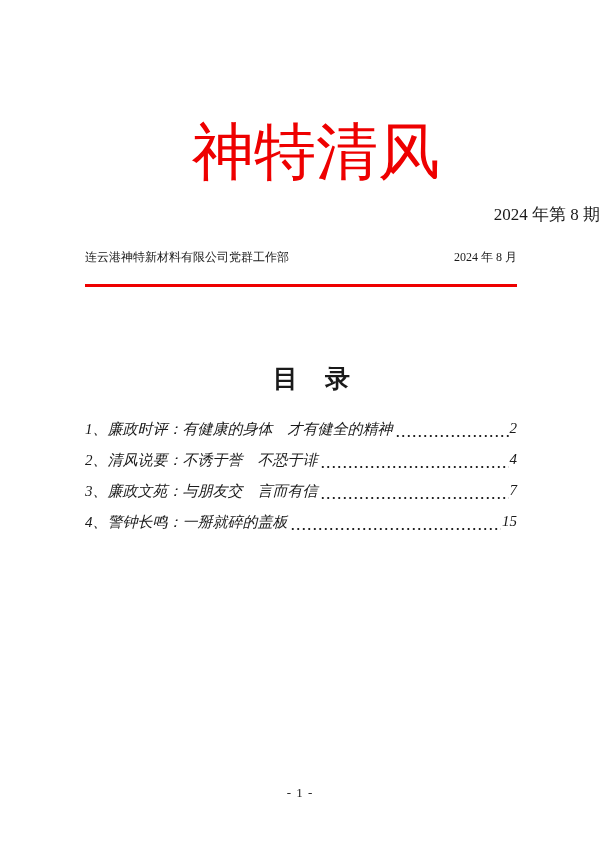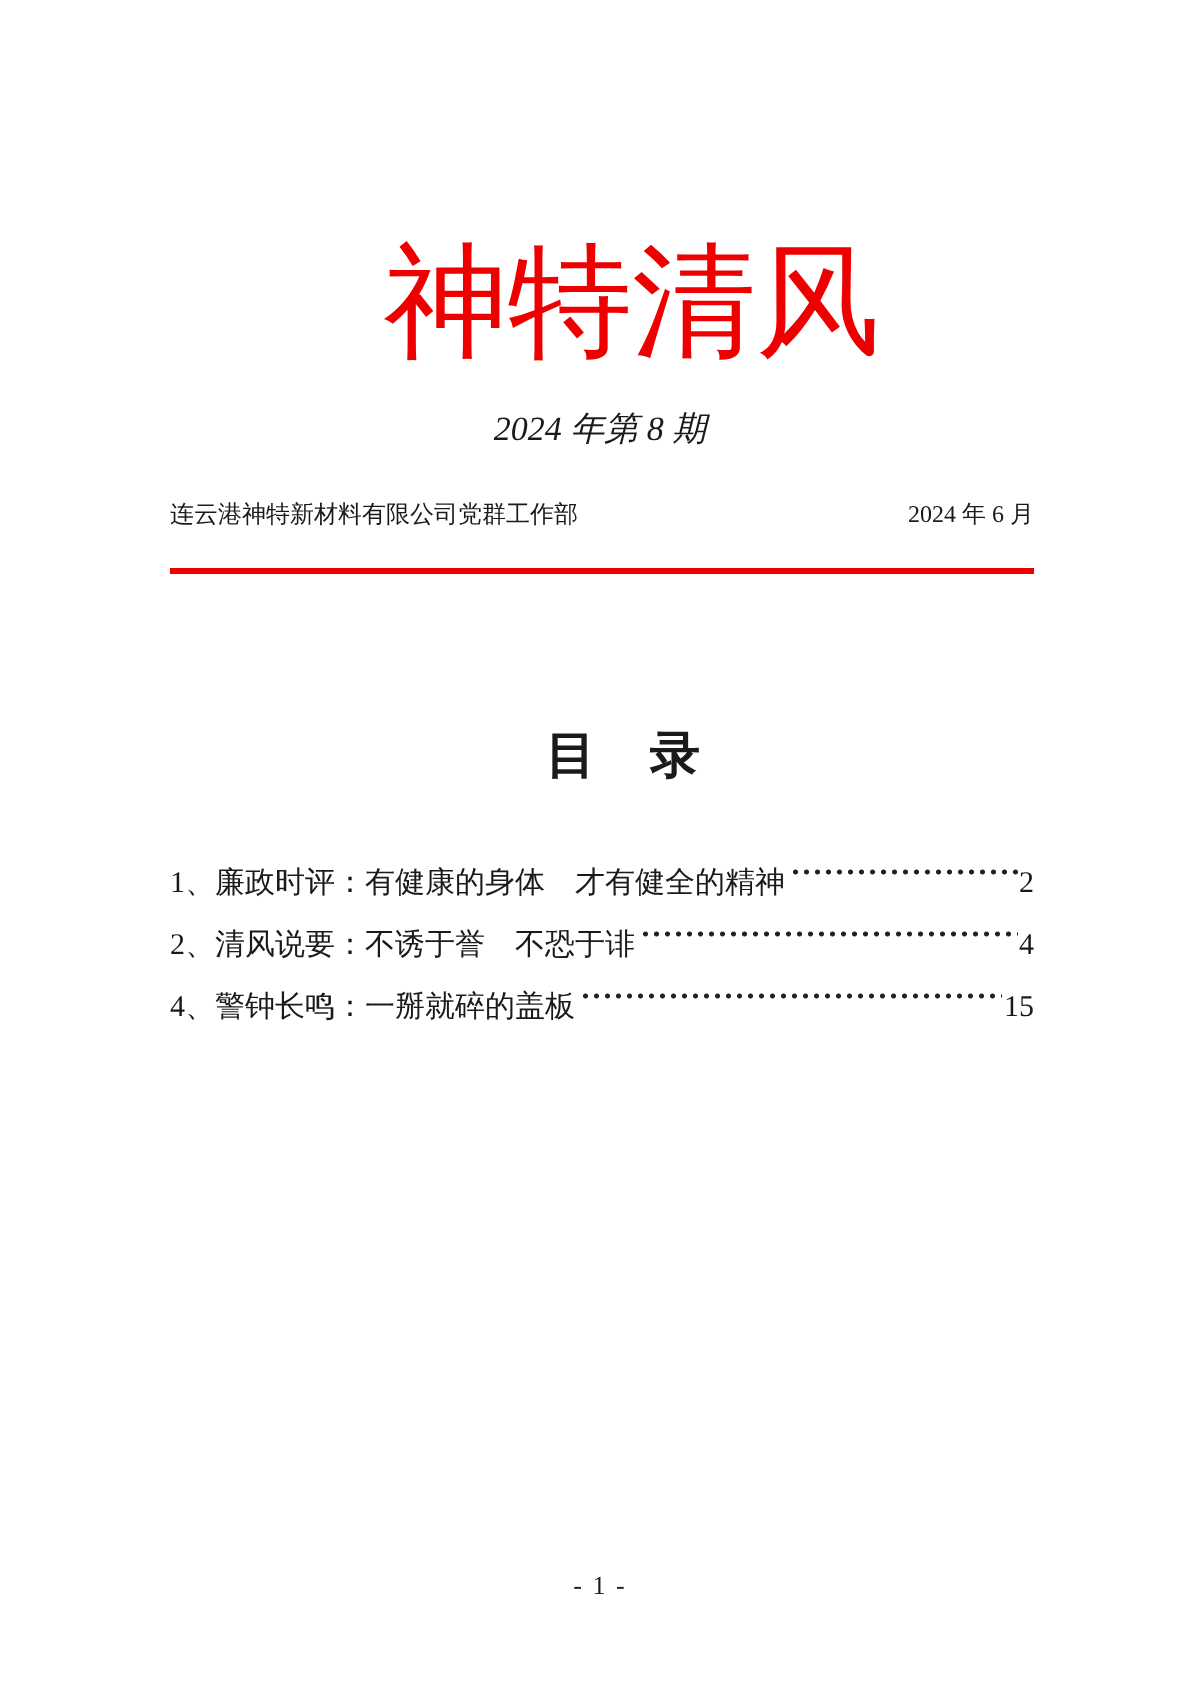--- a/index.html
+++ b/index.html
@@ -31,24 +31,23 @@
     line-height:1.2;
     font-weight:400;
     color:var(--red);
     letter-spacing:0;
   }
   .issue{
     position:absolute;
     top:205px;
     left:0;
     width:100%;
-    text-align:center;
+    text-align:right;
     font-size:17px;
     line-height:20px;
-    font-style:italic;
   }
   .meta-row{
     position:absolute;
     top:248px;
     left:85px;
     width:432px;
     display:flex;
     justify-content:space-between;
     align-items:baseline;
     font-size:12px;
@@ -76,24 +75,25 @@
     letter-spacing:1px;
   }
   .toc{
     position:absolute;
     top:420px;
     left:85px;
     width:432px;
   }
   .toc-row{
     display:flex;
-    align-items:flex-end;
+    align-items:flex-start;
     height:31px;
     font-size:15px;
     white-space:nowrap;
+    font-style:italic;
   }
   .toc-label{
     flex:0 0 auto;
   }
   .leader{
     flex:1 1 auto;
     align-self:stretch;
     margin:0 1px 0 2px;
     background-image:radial-gradient(circle,#222 1.05px,rgba(0,0,0,0) 1.45px);
     background-size:5.5px 8px;
@@ -117,41 +117,46 @@
 <body>
 
 <div class="page">
 
   <h1 class="title">神特清风</h1>
 
   <div class="issue">2024 年第 8 期</div>
 
   <div class="meta-row">
     <span>连云港神特新材料有限公司党群工作部</span>
-    <span>2024 年 6 月</span>
+    <span>2024 年 8 月</span>
   </div>
 
   <div class="red-line"></div>
 
   <h2 class="toc-heading">目　录</h2>
 
   <div class="toc">
 
     <div class="toc-row">
       <span class="toc-label">1、廉政时评：有健康的身体　才有健全的精神</span>
       <span class="leader"></span>
       <span class="toc-page">2</span>
     </div>
 
     <div class="toc-row">
       <span class="toc-label">2、清风说要：不诱于誉　不恐于诽</span>
       <span class="leader"></span>
       <span class="toc-page">4</span>
     </div>
 
+    <div class="toc-row">
+      <span class="toc-label">3、廉政文苑：与朋友交　言而有信</span>
+      <span class="leader"></span>
+      <span class="toc-page">7</span>
+    </div>
 
     <div class="toc-row">
       <span class="toc-label">4、警钟长鸣：一掰就碎的盖板</span>
       <span class="leader"></span>
       <span class="toc-page">15</span>
     </div>
 
   </div>
 
   <div class="page-number">- 1 -</div>

